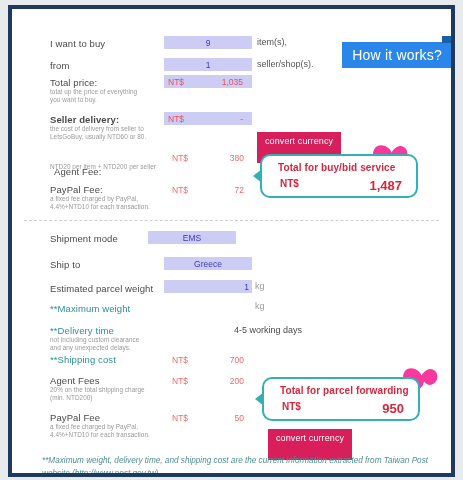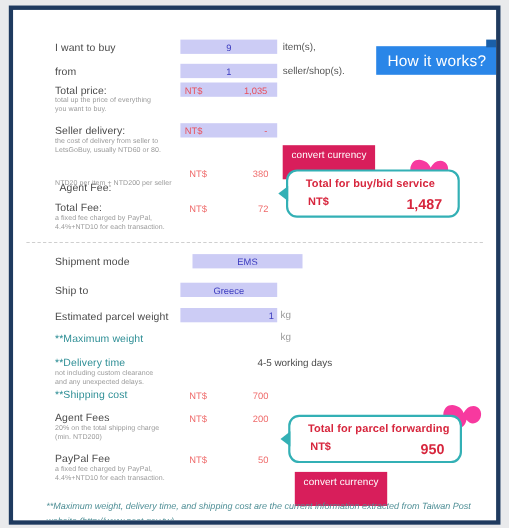--- a/index.html
+++ b/index.html
@@ -146,34 +146,34 @@
   <div class="unit" style="left:245px;top:50px;">seller/shop(s).</div>
 
   <div class="label" style="left:38px;top:68px;">Total price:</div>
   <div class="sub" style="left:38px;top:79px;">total up the price of everything
 you want to buy.</div>
   <div class="fld money" style="left:152px;top:66px;width:88px;">
     <span class="cur">NT$</span>
     <span>1,035</span>
   </div>
 
-  <div class="label" style="left:38px;top:105px;">Seller delivery:</div>
+  <div class="label" style="left:38px;top:105px;font-weight:bold;">Seller delivery:</div>
   <div class="sub" style="left:38px;top:116px;">the cost of delivery from seller to
 LetsGoBuy, usually NTD60 or 80.</div>
   <div class="fld money" style="left:152px;top:103px;width:88px;">
     <span class="cur">NT$</span>
     <span>-</span>
   </div>
 
   <div class="label" style="left:42px;top:143px;margin-top:14px;">Agent Fee:</div>
   <div class="sub" style="left:38px;top:154px;">NTD20 per item + NTD200 per seller</div>
   <div class="cur-col" style="left:160px;top:144px;">NT$</div>
   <div class="val-col" style="left:196px;top:144px;">380</div>
 
-  <div class="label" style="left:38px;top:175px;">Total Fee:</div>
+  <div class="label" style="left:38px;top:175px;">PayPal Fee:</div>
   <div class="sub" style="left:38px;top:186px;">a fixed fee charged by PayPal,
 4.4%+NTD10 for each transaction.</div>
   <div class="cur-col" style="left:160px;top:176px;">NT$</div>
   <div class="val-col" style="left:196px;top:176px;">72</div>
 
   <div class="convert" style="left:245px;top:123px;">convert currency</div>
 
   <svg class="heart" style="left:355px;top:130px;" viewBox="0 0 100 80">
     <path d="M18 20 C6 34 14 58 36 64 C50 68 60 58 62 46 C70 58 86 56 92 42 C98 26 84 12 70 18 C60 22 56 32 56 32 C52 18 30 8 18 20 Z" fill="#f7399f"></path>
   </svg>
@@ -181,21 +181,21 @@
   <div class="callout" style="left:248px;top:145px;width:158px;height:44px;">
     <span class="tail"></span>
     <span class="ttl">Total for buy/bid service</span>
     <span class="cur">NT$</span>
     <span class="amt">1,487</span>
   </div>
 
   <div class="dashed" style="top:211px;"></div>
 
   <div class="label" style="left:38px;top:224px;">Shipment mode</div>
-  <div class="fld" style="left:163px;top:222px;width:100px;">EMS</div>
+  <div class="fld" style="left:136px;top:222px;width:88px;">EMS</div>
 
   <div class="label" style="left:38px;top:250px;">Ship to</div>
   <div class="fld" style="left:152px;top:248px;width:88px;">Greece</div>
 
   <div class="label" style="left:38px;top:274px;">Estimated parcel weight</div>
   <div class="fld right" style="left:152px;top:271px;width:88px;">1</div>
   <div class="unit grey" style="left:243px;top:272px;">kg</div>
 
   <div class="label teal" style="left:38px;top:294px;">**Maximum weight</div>
   <div class="unit grey" style="left:243px;top:292px;">kg</div>

